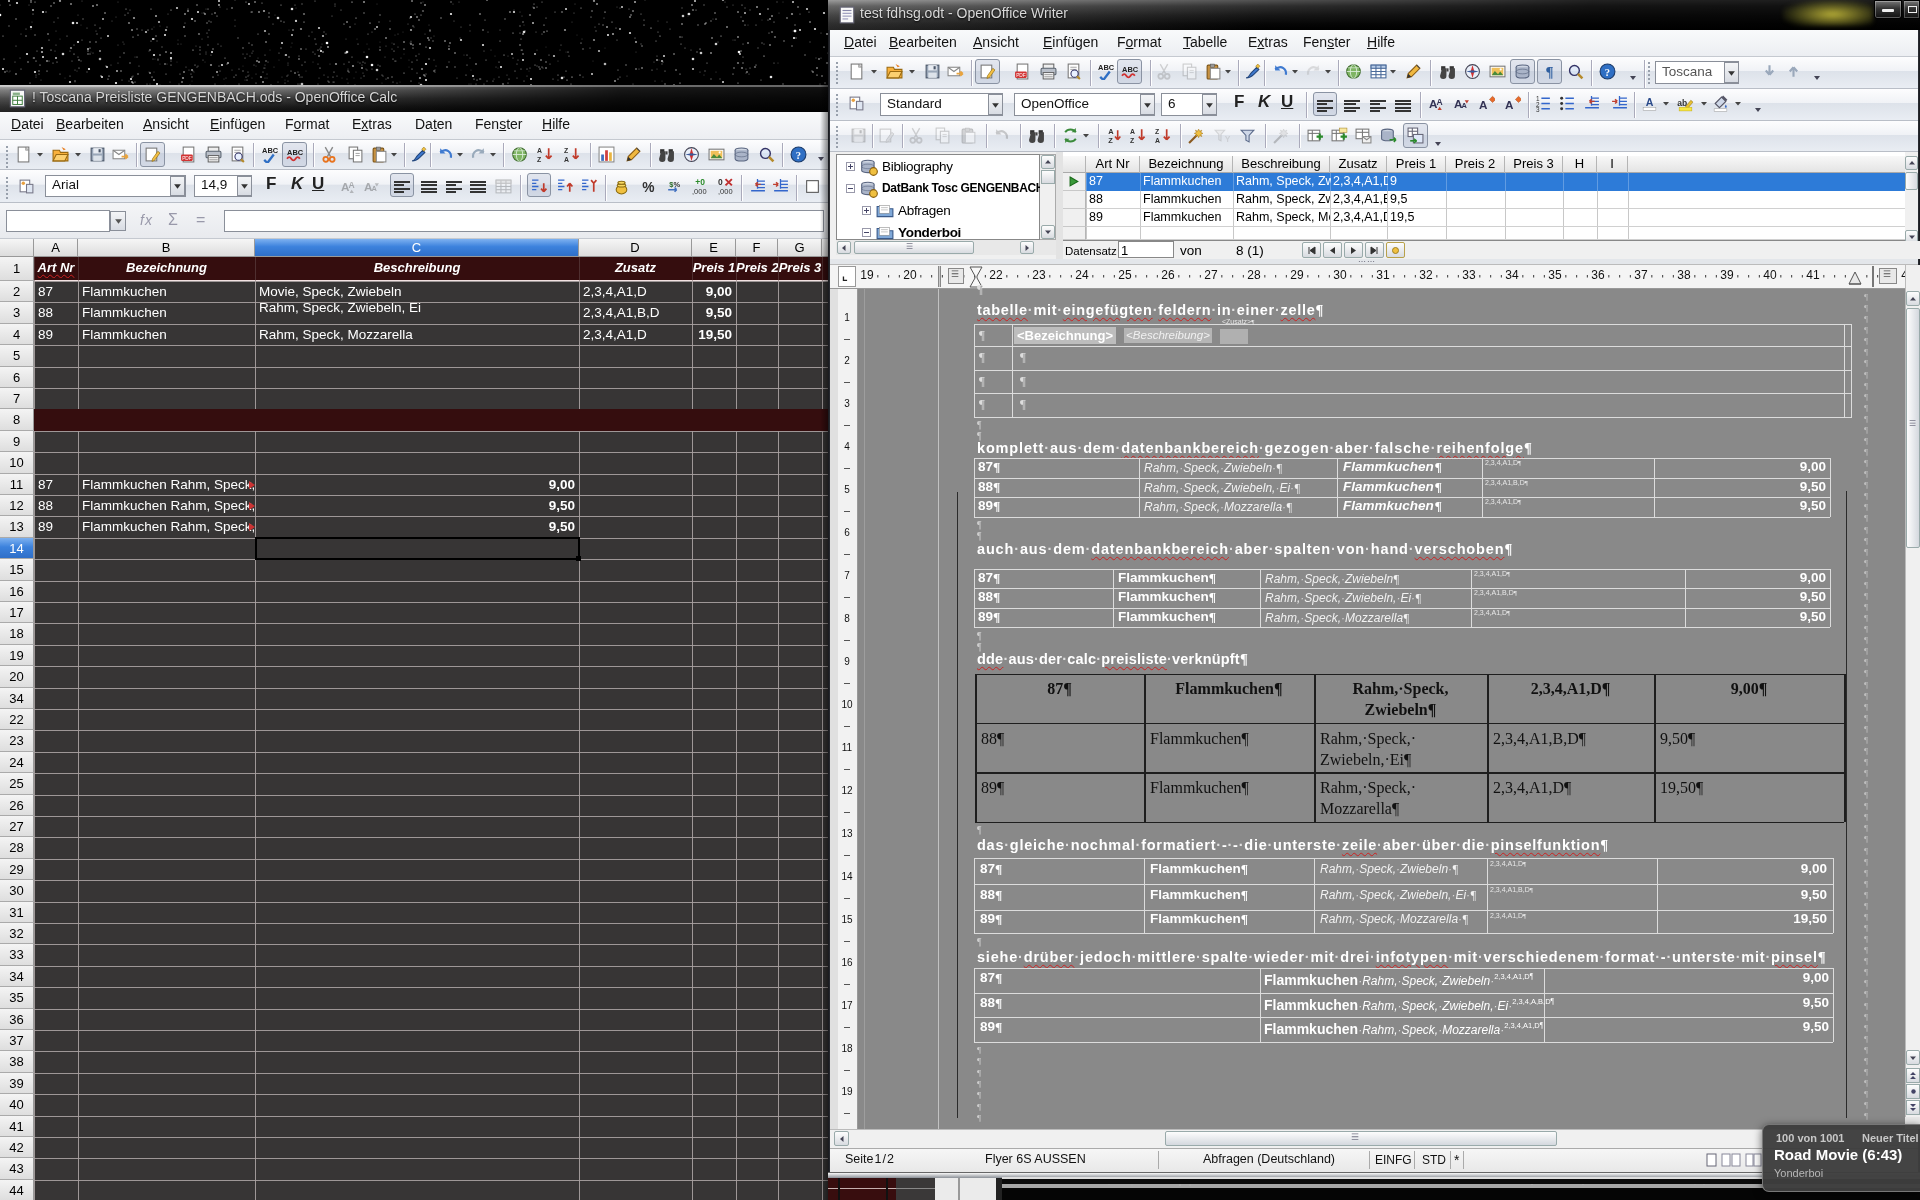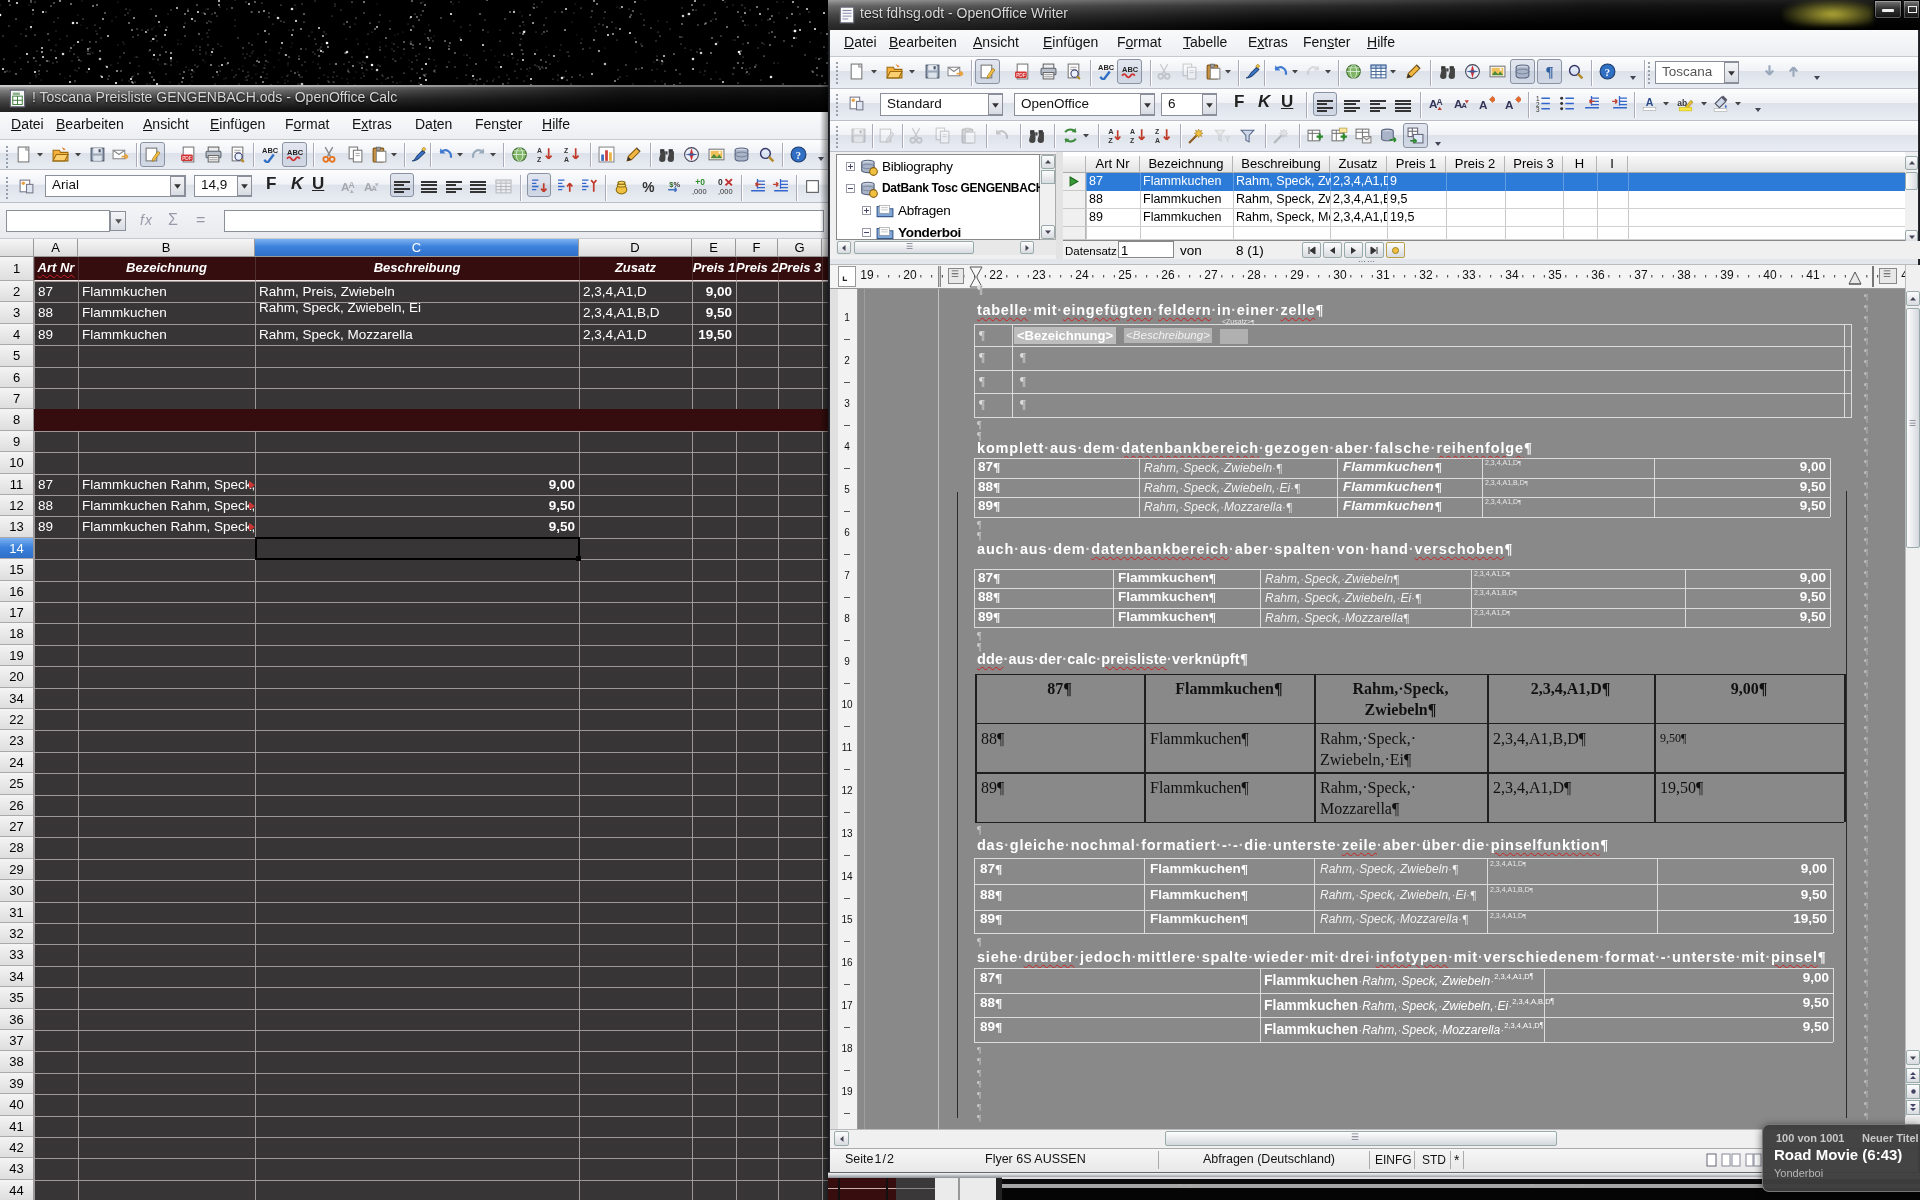--- a/index.html
+++ b/index.html
@@ -1470,21 +1470,21 @@
 <div class="" style="left:822px;top:172px;width:1px;height:24px;background:#6a5252;opacity:.5;"></div>
 <div class="" style="left:34px;top:175px;width:44px;height:18px;color:#fff;font-weight:bold;font-style:italic;font-size:13px;text-align:center;white-space:nowrap;overflow:hidden;"><span class="wsq">Art Nr</span></div>
 <div class="" style="left:78px;top:175px;width:177px;height:18px;color:#fff;font-weight:bold;font-style:italic;font-size:13px;text-align:center;white-space:nowrap;overflow:hidden;">Bezeichnung</div>
 <div class="" style="left:255px;top:175px;width:324px;height:18px;color:#fff;font-weight:bold;font-style:italic;font-size:13px;text-align:center;white-space:nowrap;overflow:hidden;">Beschreibung</div>
 <div class="" style="left:579px;top:175px;width:113px;height:18px;color:#fff;font-weight:bold;font-style:italic;font-size:13px;text-align:center;white-space:nowrap;overflow:hidden;">Zusatz</div>
 <div class="" style="left:692px;top:175px;width:44px;height:18px;color:#fff;font-weight:bold;font-style:italic;font-size:13px;text-align:center;white-space:nowrap;overflow:hidden;">Preis 1</div>
 <div class="" style="left:736px;top:175px;width:42px;height:18px;color:#fff;font-weight:bold;font-style:italic;font-size:13px;text-align:center;white-space:nowrap;overflow:hidden;">Preis 2</div>
 <div class="" style="left:778px;top:175px;width:44px;height:18px;color:#fff;font-weight:bold;font-style:italic;font-size:13px;text-align:center;white-space:nowrap;overflow:hidden;">Preis 3</div>
 <div class="cell" style="left:38px;top:196.0px;width:40px;height:21.4px;">87</div>
 <div class="cell" style="left:82px;top:196.0px;width:170px;height:21.4px;">Flammkuchen</div>
-<div class="cell" style="left:259px;top:196.0px;width:318px;height:21.4px;">Rahm, Preis, Zwiebeln</div>
+<div class="cell" style="left:259px;top:196.0px;width:318px;height:21.4px;">Movie, Speck, Zwiebeln</div>
 <div class="cell" style="left:583px;top:196.0px;width:107px;height:21.4px;">2,3,4,A1,D</div>
 <div class="cell" style="left:600px;top:196.0px;width:132px;height:21.4px;text-align:right;font-weight:bold;">9,00</div>
 <div class="cell" style="left:38px;top:217.4px;width:40px;height:21.4px;">88</div>
 <div class="cell" style="left:82px;top:217.4px;width:170px;height:21.4px;">Flammkuchen</div>
 <div class="cell" style="left:259px;top:212px;width:318px;height:21.4px;">Rahm, Speck, Zwiebeln, Ei</div>
 <div class="cell" style="left:583px;top:217.4px;width:107px;height:21.4px;">2,3,4,A1,B,D</div>
 <div class="cell" style="left:600px;top:217.4px;width:132px;height:21.4px;text-align:right;font-weight:bold;">9,50</div>
 <div class="cell" style="left:38px;top:238.8px;width:40px;height:21.4px;">89</div>
 <div class="cell" style="left:82px;top:238.8px;width:170px;height:21.4px;">Flammkuchen</div>
 <div class="cell" style="left:259px;top:238.8px;width:318px;height:21.4px;">Rahm, Speck, Mozzarella</div>
@@ -2367,21 +2367,21 @@
 <div class="" style="left:1016px;top:673.5px;width:1.5px;height:148.0px;background:#1e1e1e;"></div>
 <div class="" style="left:147px;top:678px;width:169px;height:44px;font-family:'Liberation Serif',serif;color:#111;font-size:16px;font-weight:bold;text-align:center;line-height:21px;">87<span style="font-family:Liberation Serif;">¶</span></div>
 <div class="" style="left:316px;top:678px;width:170px;height:44px;font-family:'Liberation Serif',serif;color:#111;font-size:16px;font-weight:bold;text-align:center;line-height:21px;">Flammkuchen<span style="font-family:Liberation Serif;">¶</span></div>
 <div class="" style="left:486px;top:678px;width:173px;height:44px;font-family:'Liberation Serif',serif;color:#111;font-size:16px;font-weight:bold;text-align:center;line-height:21px;">Rahm,·Speck,<br>Zwiebeln<span style="font-family:Liberation Serif;">¶</span></div>
 <div class="" style="left:659px;top:678px;width:167px;height:44px;font-family:'Liberation Serif',serif;color:#111;font-size:16px;font-weight:bold;text-align:center;line-height:21px;">2,3,4,A1,D<span style="font-family:Liberation Serif;">¶</span></div>
 <div class="" style="left:826px;top:678px;width:190px;height:44px;font-family:'Liberation Serif',serif;color:#111;font-size:16px;font-weight:bold;text-align:center;line-height:21px;">9,00<span style="font-family:Liberation Serif;">¶</span></div>
 <div class="" style="left:153px;top:727.5px;width:160px;height:44px;font-family:'Liberation Serif',serif;color:#111;font-size:16px;line-height:21px;">88<span style="font-family:Liberation Serif;">¶</span></div>
 <div class="" style="left:322px;top:727.5px;width:160px;height:44px;font-family:'Liberation Serif',serif;color:#111;font-size:16px;line-height:21px;">Flammkuchen<span style="font-family:Liberation Serif;">¶</span></div>
 <div class="" style="left:492px;top:727.5px;width:165px;height:44px;font-family:'Liberation Serif',serif;color:#111;font-size:16px;line-height:21px;">Rahm,·Speck,·<br>Zwiebeln,·Ei<span style="font-family:Liberation Serif;">¶</span></div>
 <div class="" style="left:665px;top:727.5px;width:160px;height:44px;font-family:'Liberation Serif',serif;color:#111;font-size:16px;line-height:21px;">2,3,4,A1,B,D<span style="font-family:Liberation Serif;">¶</span></div>
-<div class="" style="left:832px;top:727.5px;width:160px;height:44px;font-family:'Liberation Serif',serif;color:#111;font-size:12px;line-height:21px;">9,50<span style="font-family:Liberation Serif;">¶</span></div>
+<div class="" style="left:832px;top:727.5px;width:160px;height:44px;font-family:'Liberation Serif',serif;color:#111;font-size:16px;line-height:21px;">9,50<span style="font-family:Liberation Serif;">¶</span></div>
 <div class="" style="left:153px;top:777px;width:160px;height:44px;font-family:'Liberation Serif',serif;color:#111;font-size:16px;line-height:21px;">89<span style="font-family:Liberation Serif;">¶</span></div>
 <div class="" style="left:322px;top:777px;width:160px;height:44px;font-family:'Liberation Serif',serif;color:#111;font-size:16px;line-height:21px;">Flammkuchen<span style="font-family:Liberation Serif;">¶</span></div>
 <div class="" style="left:492px;top:777px;width:165px;height:44px;font-family:'Liberation Serif',serif;color:#111;font-size:16px;line-height:21px;">Rahm,·Speck,·<br>Mozzarella<span style="font-family:Liberation Serif;">¶</span></div>
 <div class="" style="left:665px;top:777px;width:160px;height:44px;font-family:'Liberation Serif',serif;color:#111;font-size:16px;line-height:21px;">2,3,4,A1,D<span style="font-family:Liberation Serif;">¶</span></div>
 <div class="" style="left:832px;top:777px;width:160px;height:44px;font-family:'Liberation Serif',serif;color:#111;font-size:16px;line-height:21px;">19,50<span style="font-family:Liberation Serif;">¶</span></div>
 <div class="t" style="left:149px;top:824px;color:#ccc;font-size:10px;"><span style="font-family:Liberation Serif;">¶</span></div>
 <div class="t" style="left:149px;top:838px;color:#fff;font-size:14.5px;font-weight:bold;letter-spacing:0.75px;">das<span style="opacity:.75">·</span>gleiche<span style="opacity:.75">·</span>nochmal<span style="opacity:.75">·</span>formatiert<span style="opacity:.75">·</span>-<span style="opacity:.75">·</span>-<span style="opacity:.75">·</span>die<span style="opacity:.75">·</span>unterste<span style="opacity:.75">·</span><span class="wsq">zeile</span><span style="opacity:.75">·</span>aber<span style="opacity:.75">·</span>über<span style="opacity:.75">·</span>die<span style="opacity:.75">·</span><span class="wsq">pinselfunktion</span><span style="font-family:Liberation Serif;">¶</span></div>
 <div class="" style="left:146px;top:858.0px;width:859px;height:1px;background:#dcdcdc;"></div>
 <div class="" style="left:146px;top:884.0px;width:859px;height:1px;background:#dcdcdc;"></div>
 <div class="" style="left:146px;top:909.5px;width:859px;height:1px;background:#dcdcdc;"></div>

